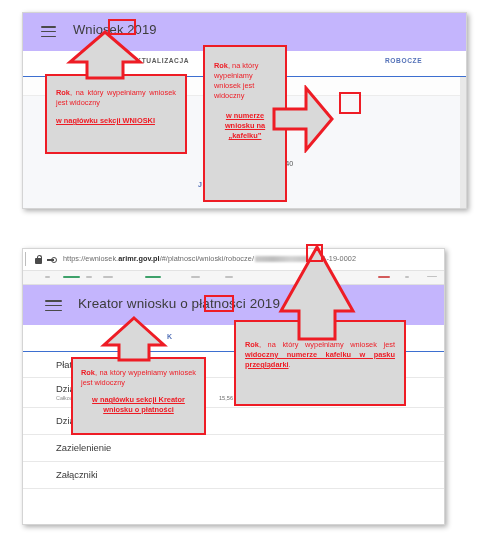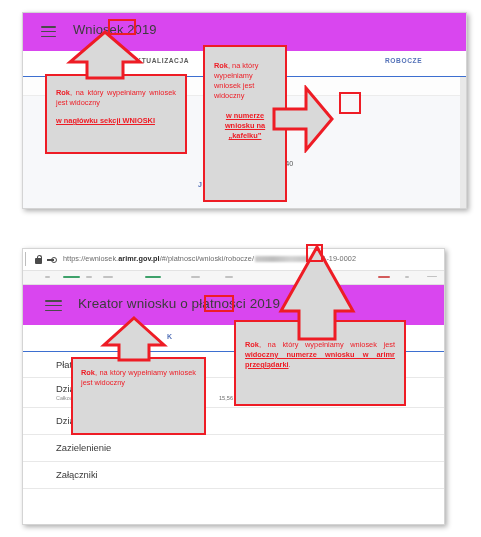--- a/index.html
+++ b/index.html
@@ -29,21 +29,21 @@
   }
   #panel-bottom {
     left: 22px;  top: 248px;
     width: 421px; height: 275px;
   }
 
   
   .appbar {
     position: relative;
     height: 38px;
-    background: #d946ef;
+    background: #c4b5fd;
   }
   .hamburger {
     position: absolute;
     left: 18px; top: 13px;
     width: 15px; height: 11px;
   }
   .hamburger span {
     display: block;
     height: 1.6px;
     background: #4a4a4a;
@@ -430,24 +430,27 @@
 <div class="hl" style="left:306px;top:244px;width:17px;height:18px;"></div>
 
 <svg class="arrow" style="left:100px;top:316px;width:68px;height:46px;" viewBox="0 0 68 46">
   <polygon points="34,2 64,29 49,29 49,44 19,44 19,29 4,29" fill="#d9d9d9" stroke="#ee1c25" stroke-width="3"></polygon>
 </svg>
 
 <div class="anno" style="left:71px;top:357px;width:135px;height:78px;">
   <div class="txt just" style="padding:9px 8px 0 8px;">
     <b>Rok</b><span>, na który wypełniamy wniosek jest widoczny</span>
   </div>
+  <div class="txt ctr" style="padding:7px 6px 0 6px;">
+    <span class="u">w nagłówku sekcji Kreator wniosku o płatności</span>
+  </div>
 </div>
 
 <svg class="arrow" style="left:277px;top:245px;width:80px;height:96px;" viewBox="0 0 80 96">
   <polygon points="40,2 76,66 58,66 58,94 22,94 22,66 4,66" fill="#d9d9d9" stroke="#ee1c25" stroke-width="3"></polygon>
 </svg>
 
 <div class="anno" style="left:234px;top:320px;width:172px;height:86px;">
   <div class="txt just" style="padding:18px 9px 0 9px;">
     <b>Rok</b><span>, na który wypełniamy wniosek</span>
-    <span>jest </span><span class="u">widoczny numerze wniosku w arimr przeglądarki</span><span>.</span>
+    <span>jest </span><span class="u">widoczny numerze kafelku w pasku przeglądarki</span><span>.</span>
   </div>
 </div>
 
 </body></html>

